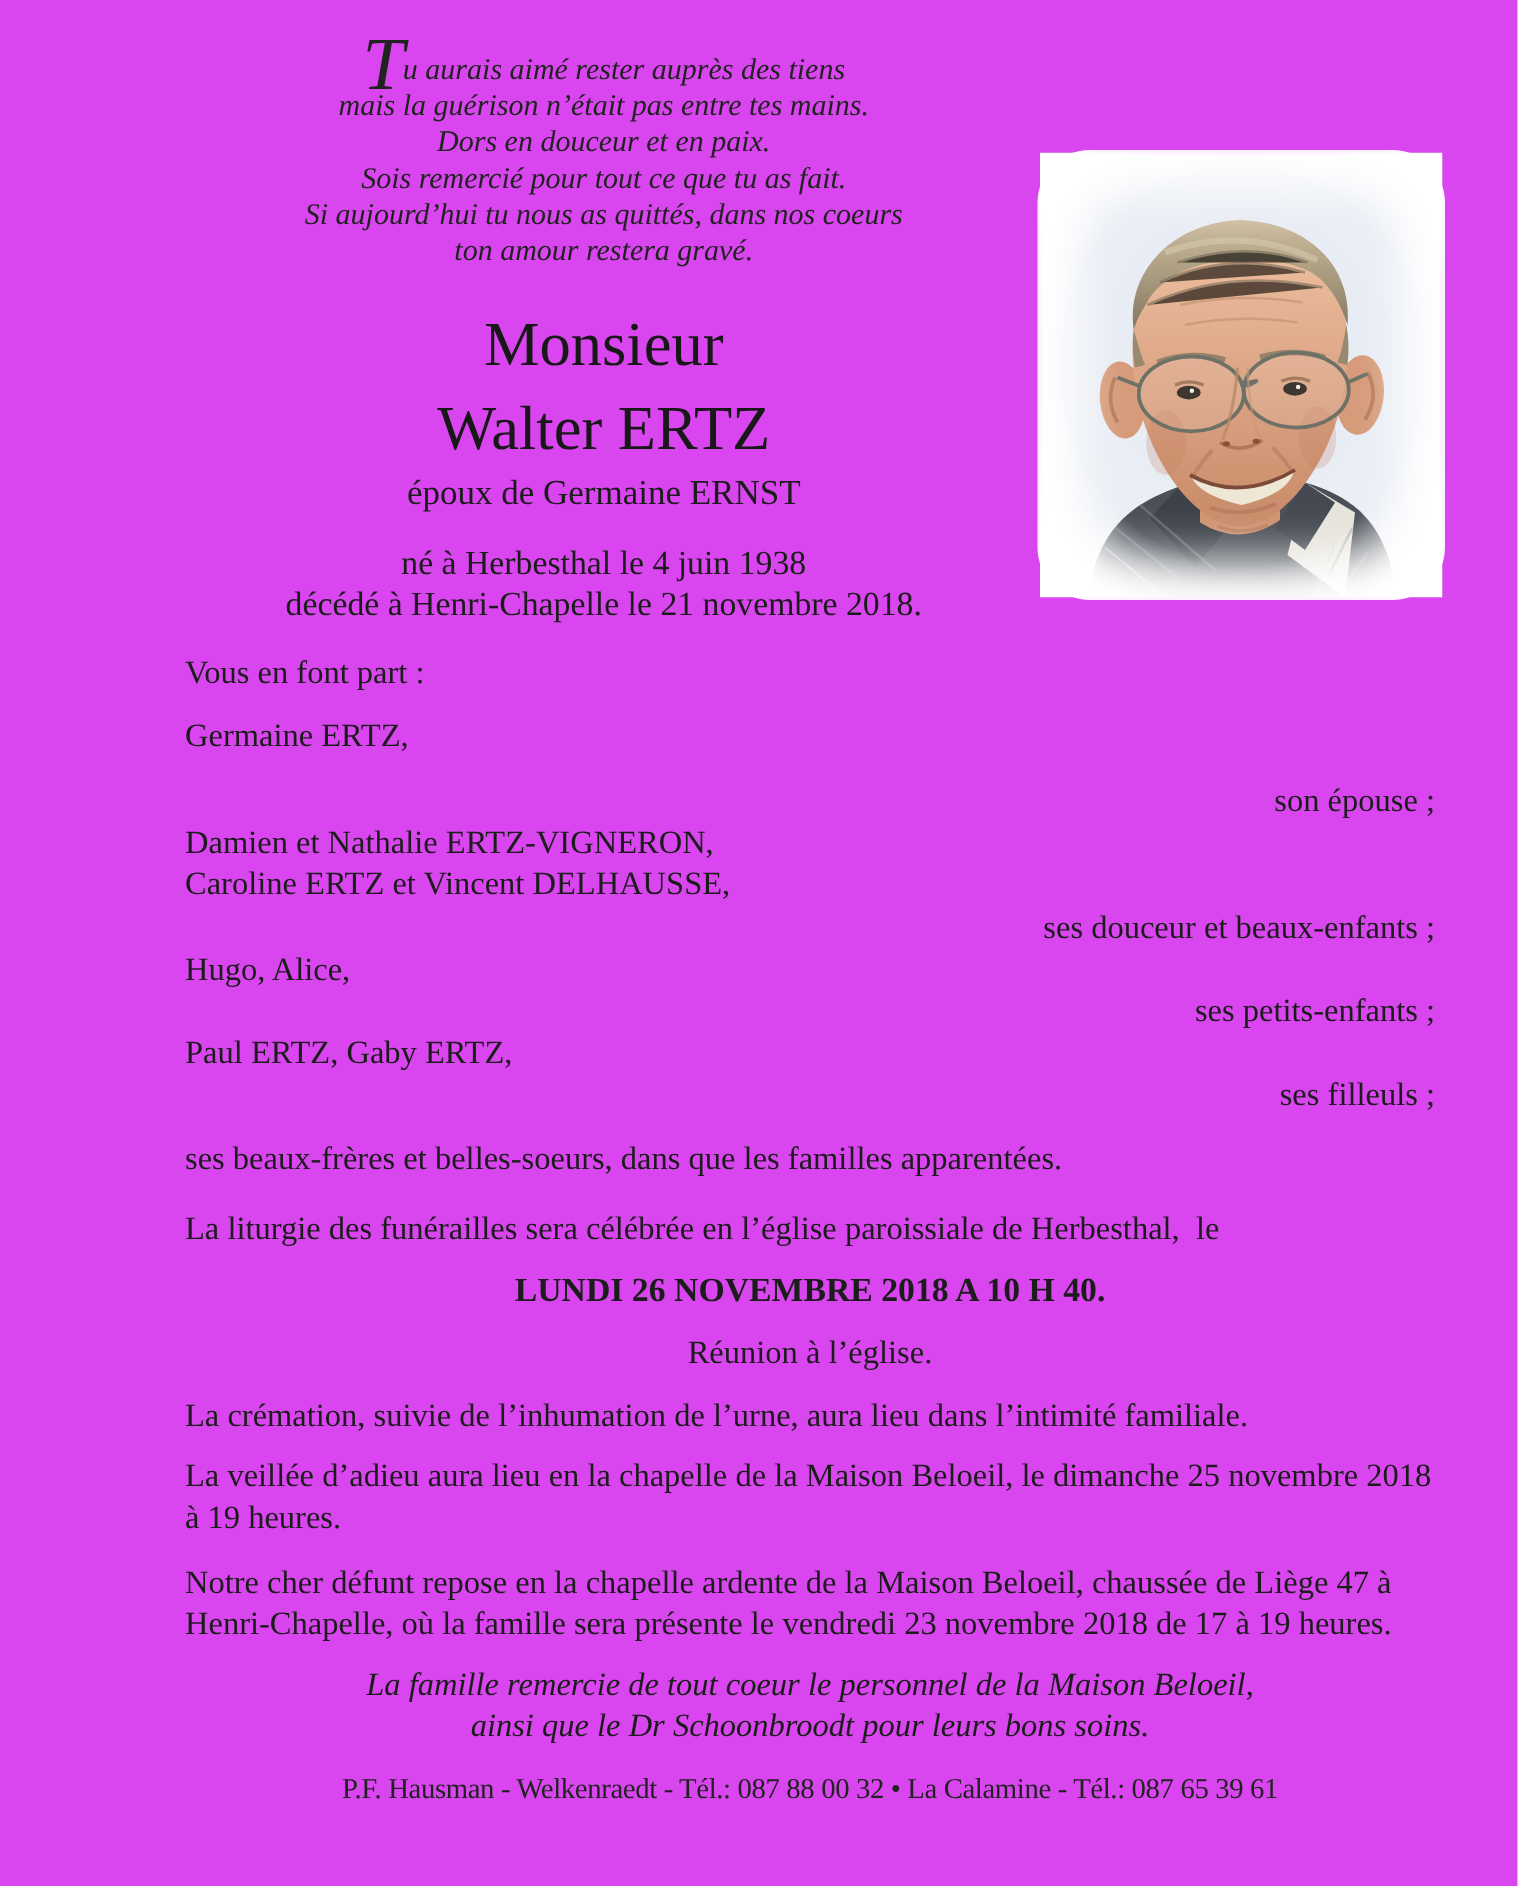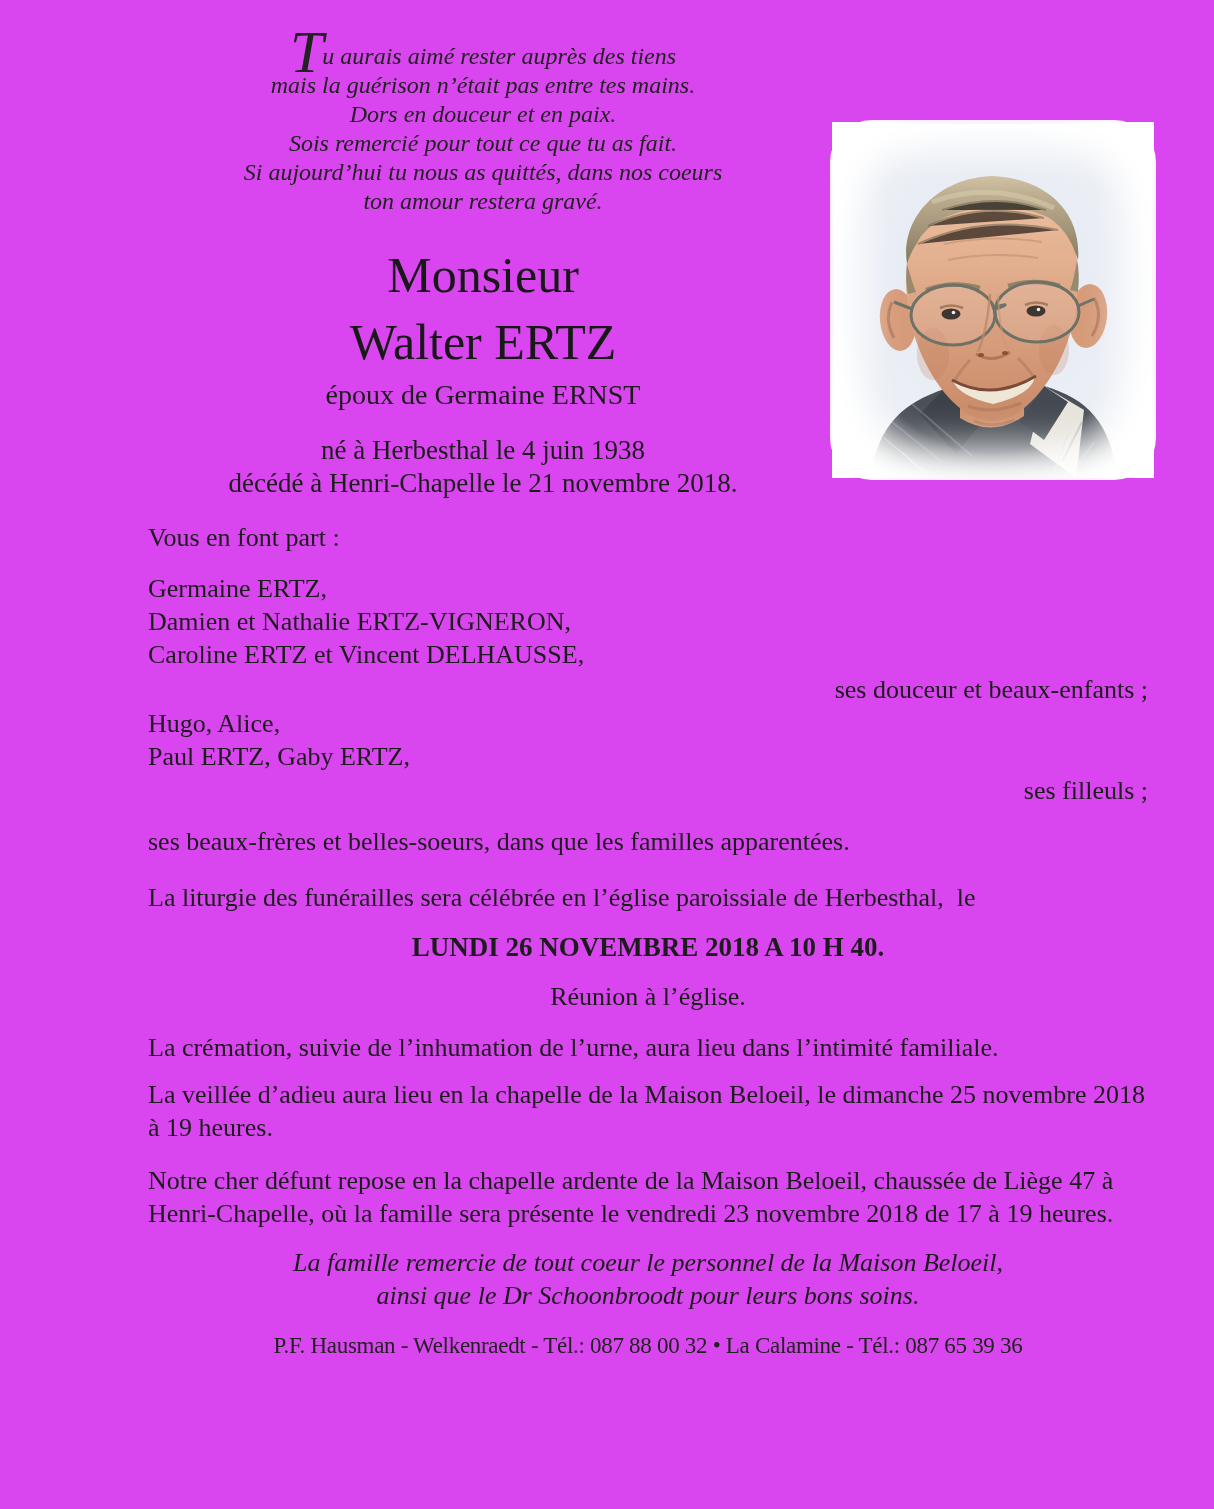--- a/index.html
+++ b/index.html
@@ -211,28 +211,30 @@
       <rect x="0" y="0" width="322" height="356" fill="url(#vigGrad)"></rect>
     </svg>
     <div class="photo-feather"></div>
   </div>
 
   <div class="body">
 
     <div class="line">Vous en font part :</div>
 
     <div class="line mt18">Germaine ERTZ,</div>
+    <div class="line relation mt19">son épouse ;</div>
 
     <div class="mt0">
       <div class="line">Damien et Nathalie ERTZ-VIGNERON,</div>
       <div class="line">Caroline ERTZ et Vincent DELHAUSSE,</div>
     </div>
     <div class="line relation mt2">ses douceur et beaux-enfants ;</div>
 
     <div class="line mt1">Hugo, Alice,</div>
+    <div class="line relation mt0">ses petits-enfants ;</div>
 
     <div class="line mt0">Paul ERTZ, Gaby ERTZ,</div>
     <div class="line relation mt1">ses filleuls ;</div>
 
     <div class="line mt18">ses beaux-frères et belles-soeurs, dans que les familles apparentées.</div>
 
     <div class="line mt23">La liturgie des funérailles sera célébrée en l’église paroissiale de Herbesthal,  le</div>
 
     <div class="line center bold-date mt16">LUNDI 26 NOVEMBRE 2018 A 10 H 40.</div>
 
@@ -242,16 +244,16 @@
 
     <div class="line mt14">La veillée d’adieu aura lieu en la chapelle de la Maison Beloeil, le dimanche 25 novembre 2018 à 19 heures.</div>
 
     <div class="line mt19">Notre cher défunt repose en la chapelle ardente de la Maison Beloeil, chaussée de Liège 47 à Henri-Chapelle, où la famille sera présente le vendredi 23 novembre 2018 de 17 à 19 heures.</div>
 
     <div class="thanks center mt16">
       <div>La famille remercie de tout coeur le personnel de la Maison Beloeil,</div>
       <div>ainsi que le Dr Schoonbroodt pour leurs bons soins.</div>
     </div>
 
-    <div class="footer center mt19">P.F. Hausman - Welkenraedt - Tél.: 087 88 00 32 • La Calamine - Tél.: 087 65 39 36</div>
+    <div class="footer center mt19">P.F. Hausman - Welkenraedt - Tél.: 087 88 00 32 • La Calamine - Tél.: 087 65 39 61</div>
 
   </div>
 </div>
 
 </body></html>

